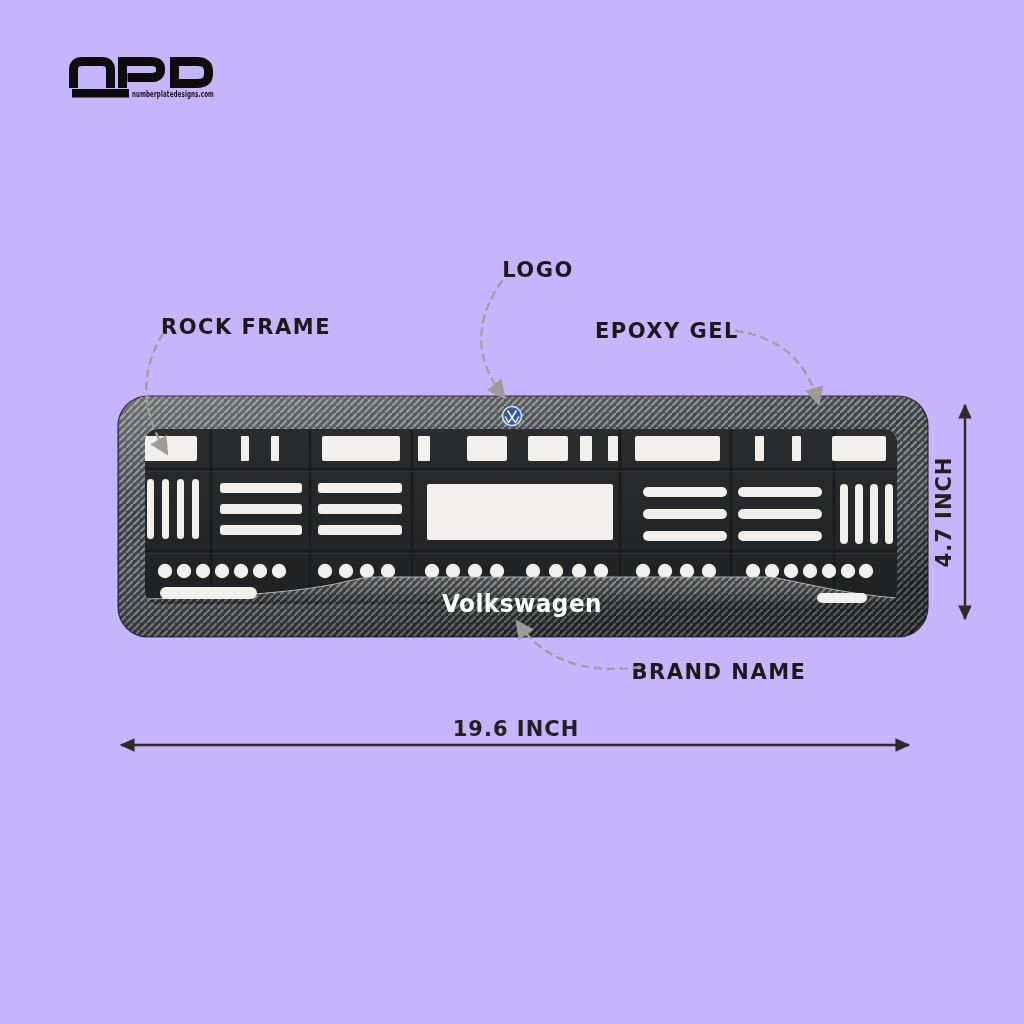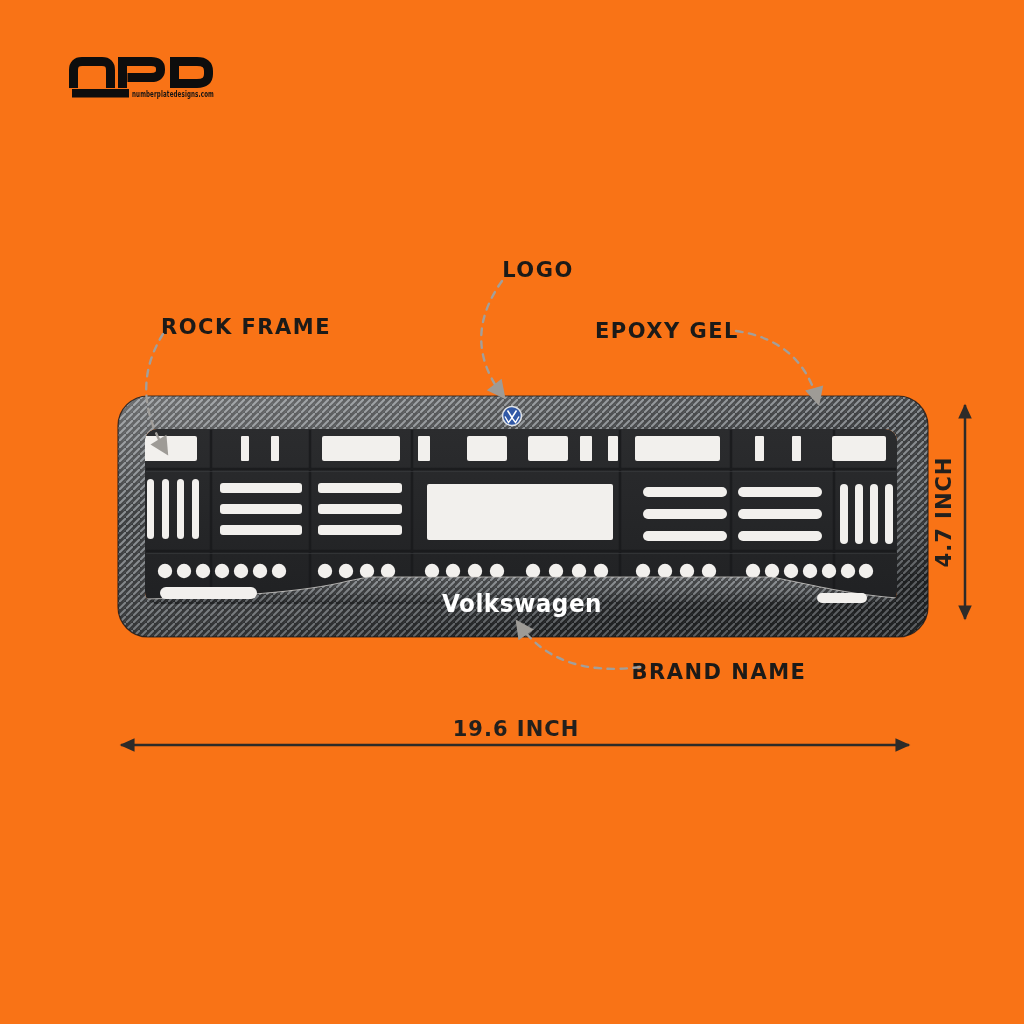--- a/index.html
+++ b/index.html
@@ -1,17 +1,17 @@
 <!DOCTYPE html>
 <html><head>
 <meta charset="utf-8">
 <style>
   html,body{margin:0;padding:0;}
   body{width:1024px;height:1024px;overflow:hidden;background:#ECE9E6;}
-  .canvas{position:relative;width:1024px;height:1024px;background:#f97316;
+  .canvas{position:relative;width:1024px;height:1024px;background:#c4b5fd;
           font-family:"DejaVu Sans", sans-serif;}
   svg{position:absolute;left:0;top:0;}
   .callout{font-weight:700;font-size:21px;letter-spacing:1.5px;fill:#1C1A18;}
   .dimtext{font-weight:700;font-size:21px;letter-spacing:1px;fill:#23201D;}
   .caption{font-weight:700;font-size:8px;fill:#141414;letter-spacing:.2px;}
   .brandtxt{font-weight:700;font-size:24px;fill:#FFFFFF;letter-spacing:.5px;}
   .dash{fill:none;stroke:#A29F9B;stroke-width:2.4;stroke-dasharray:6.5 6.5;stroke-linecap:round;}
   .dimline{fill:none;stroke:#2E2B28;stroke-width:2.5;}
   .npd{fill:none;stroke:#0D0D0D;stroke-width:9;}
 </style>

